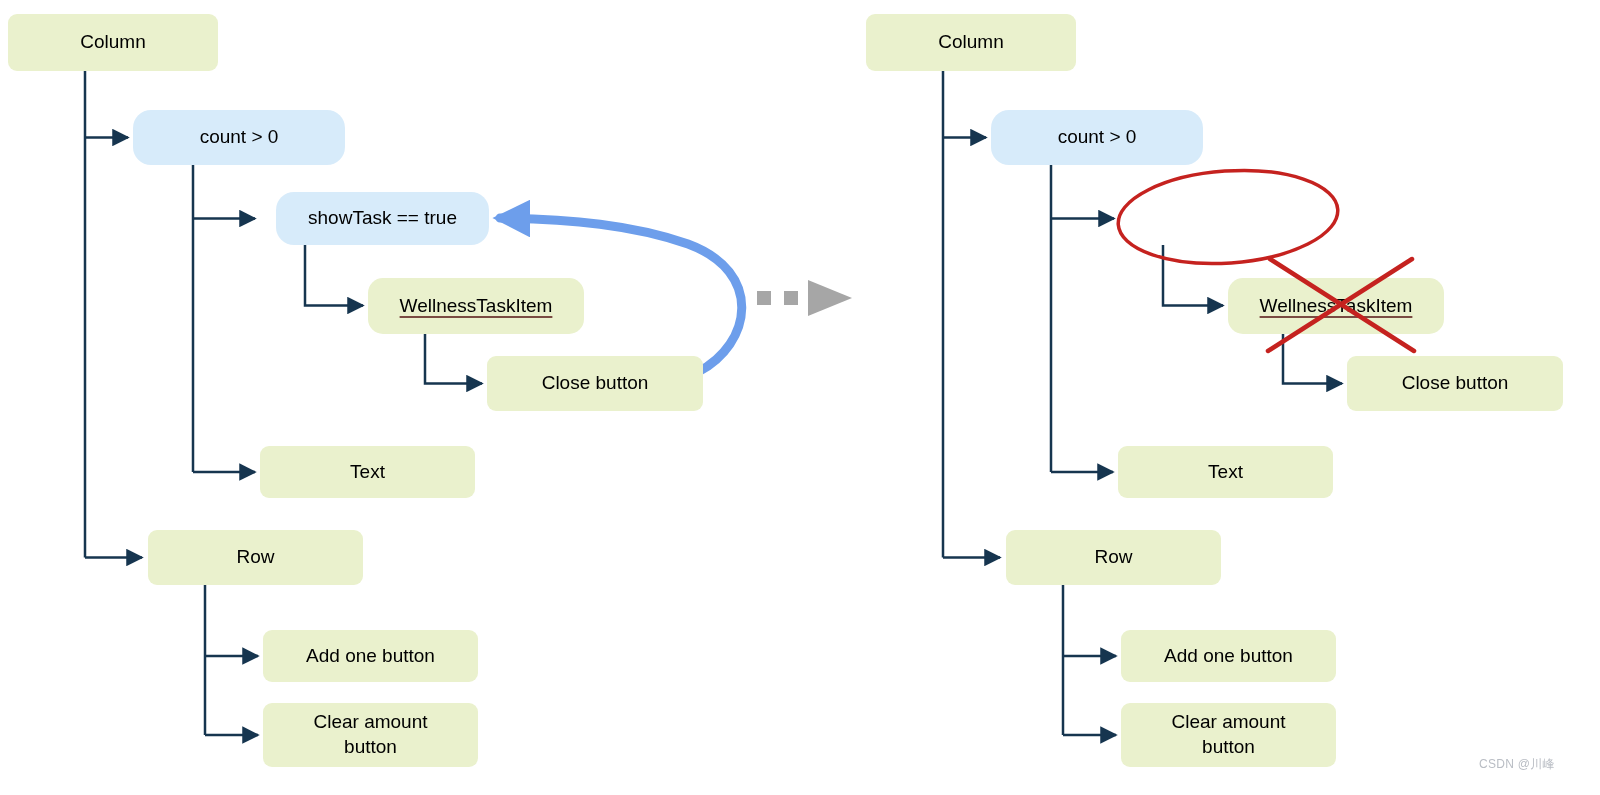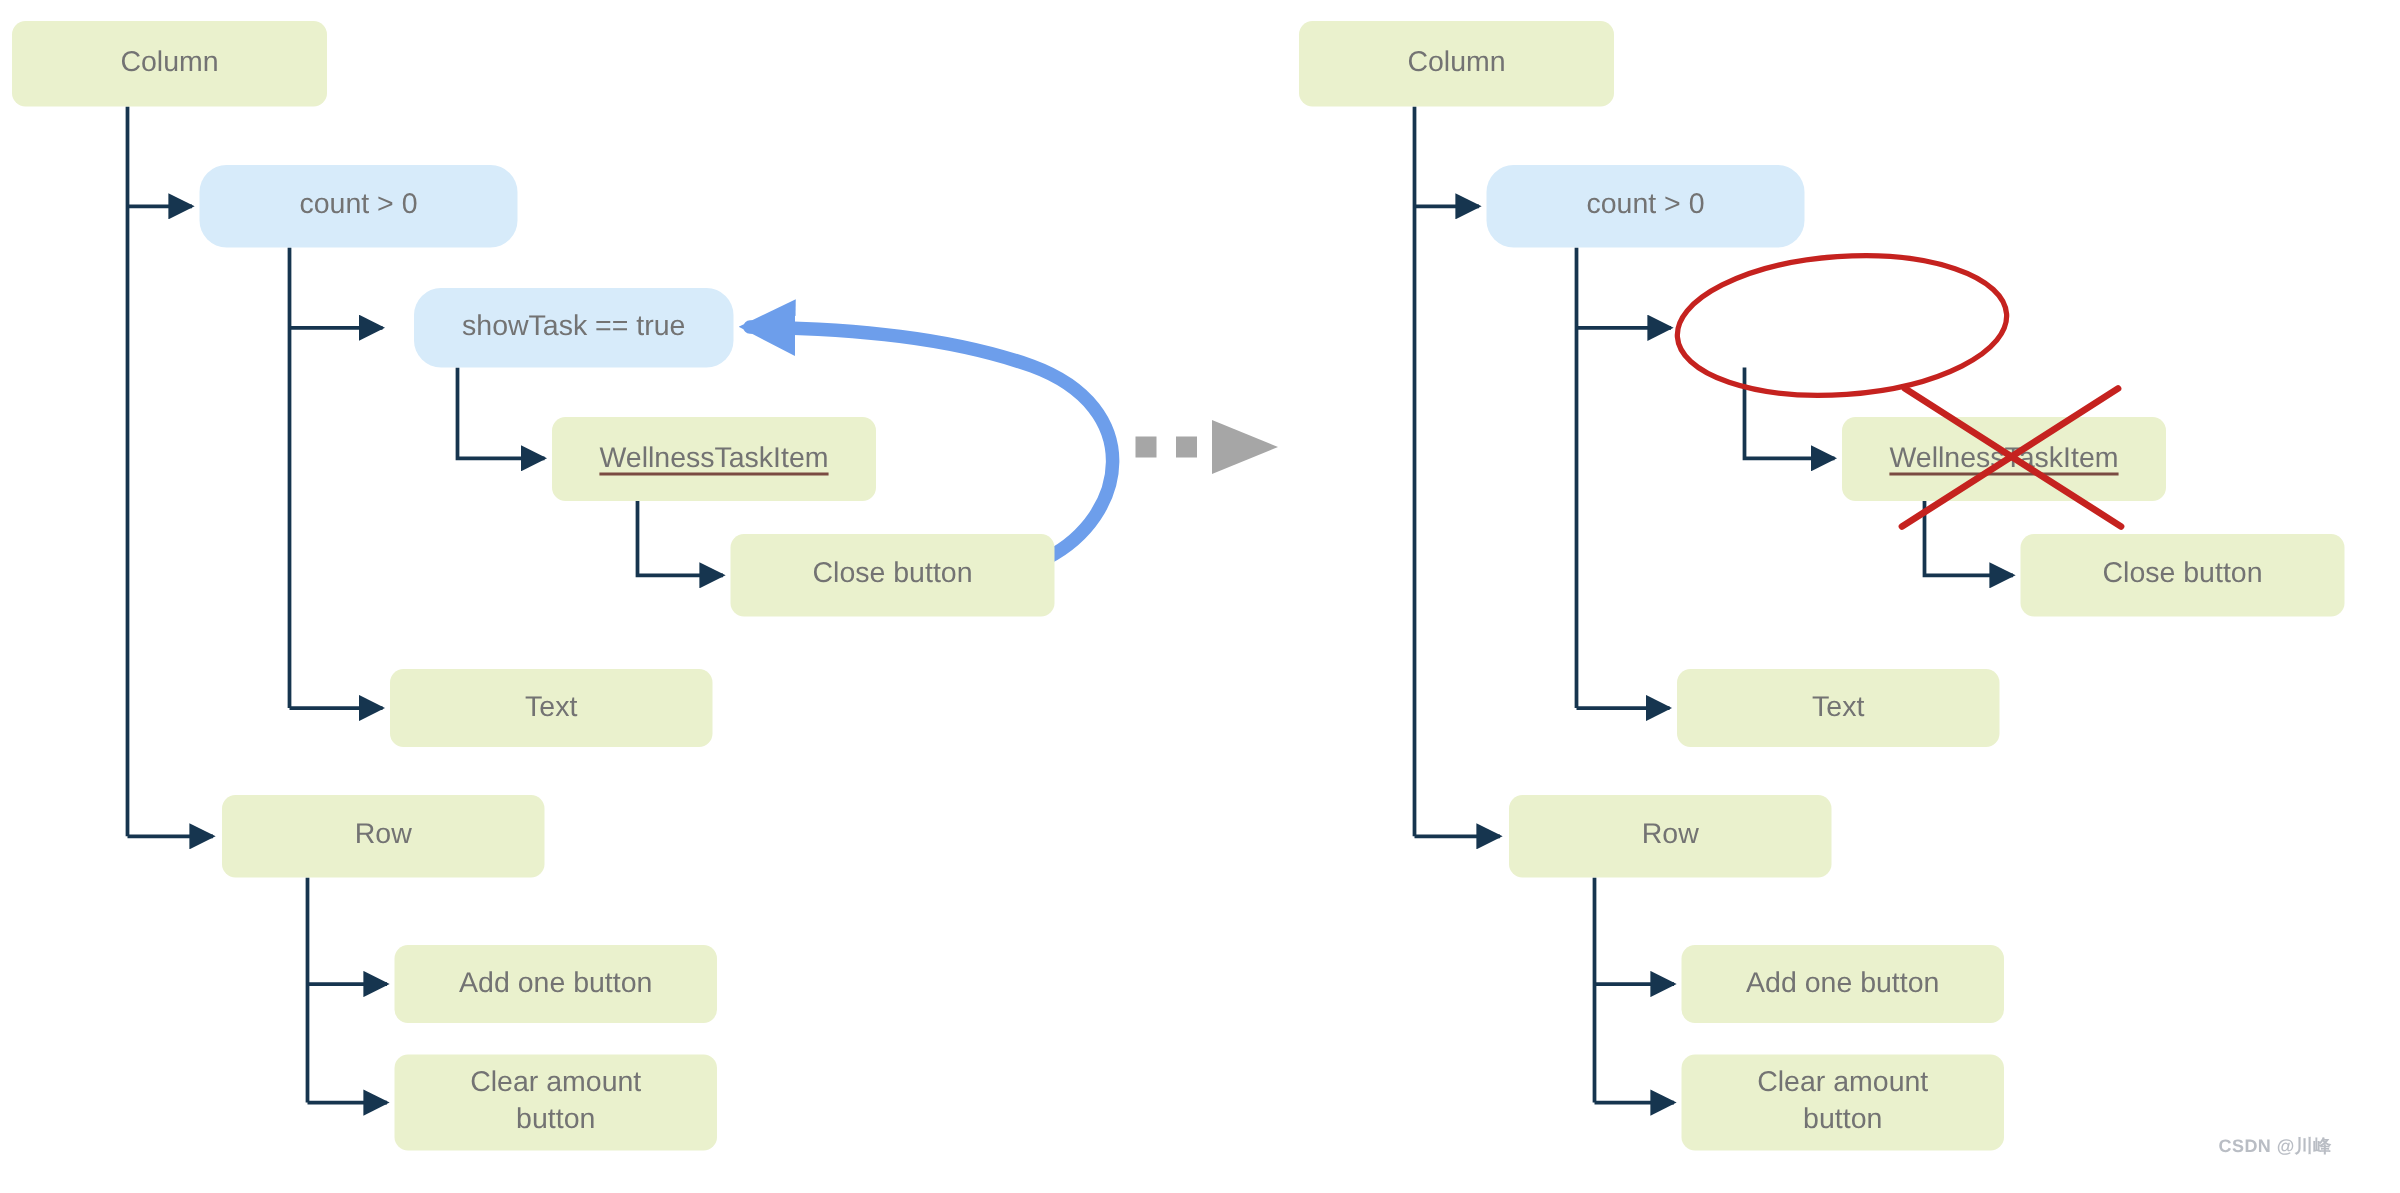--- a/index.html
+++ b/index.html
@@ -22,44 +22,44 @@
     height: 795px;
   }
   .node {
     position: absolute;
     display: flex;
     align-items: center;
     justify-content: center;
     text-align: center;
     border-radius: 9px;
     font-size: 19px;
-    color: #737373;
+    color: #000000;
     line-height: 1.3;
     z-index: 2;
   }
   .green { background: #eaf1cd; }
   .blue  { background: #d7ebfa; border-radius: 18px; }
   .underline {
     text-decoration: underline;
     text-decoration-thickness: 1.5px;
     text-underline-offset: 4px;
     text-decoration-color: #7a4b42;
+    border-radius: 15px;
   }
   .two-line { padding: 0 32px; box-sizing: border-box; }
   .annotation-layer { z-index: 3; pointer-events: none; }
   .connector-layer { z-index: 1; }
   .watermark {
     position: absolute;
     left: 1479px;
     top: 756px;
     font-size: 12px;
     color: #b9bdc4;
     z-index: 4;
     letter-spacing: 0.3px;
-    font-weight: bold;
   }
 </style>
 </head>
 <body>
 
 <div class="canvas">
 
   <svg class="layer connector-layer" width="1600" height="795" viewBox="0 0 1600 795" xmlns="http://www.w3.org/2000/svg">
     <defs>
       <marker id="m-arrow" viewBox="0 0 10 10" refX="9" refY="5" markerWidth="7" markerHeight="7" orient="auto">

